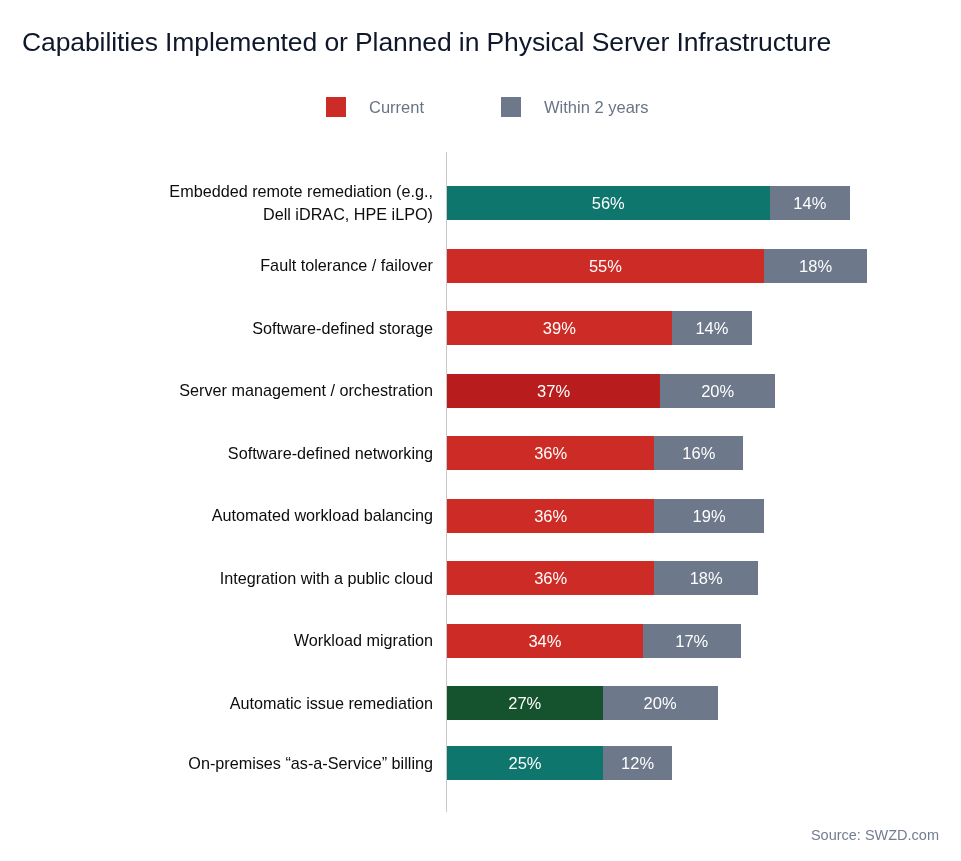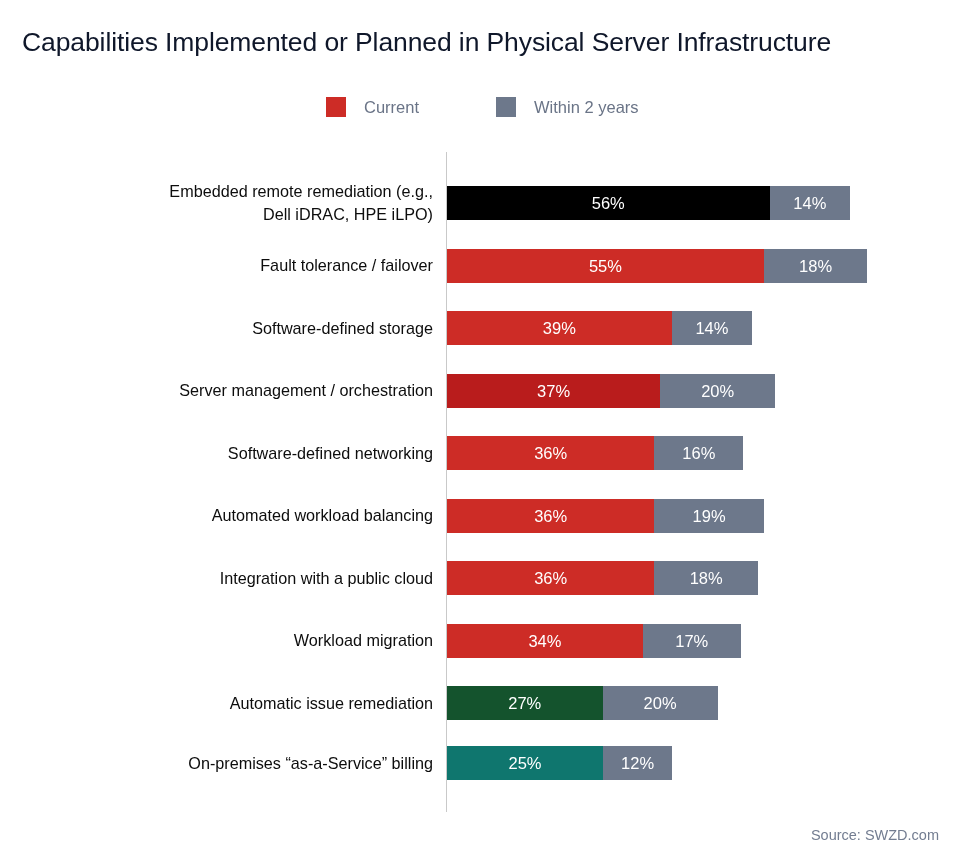--- a/index.html
+++ b/index.html
@@ -52,21 +52,21 @@
   }
   .legend-item + .legend-item {
     margin-left: 77px;
   }
   .legend-swatch {
     width: 20px;
     height: 20px;
     flex: 0 0 auto;
   }
   .legend-label {
-    margin-left: 18px;
+    margin-left: 23px;
     font-size: 16.5px;
     line-height: 20px;
     color: #6a7487;
     white-space: nowrap;
   }
 
   
   .plot {
     position: absolute;
     left: 0;
@@ -163,21 +163,21 @@
 
   <div class="plot">
     <div class="axis-line"></div>
     <div class="rows">
         <div class="row" style="top: 20px;">
           <div class="row-label">
             <span>Embedded remote remediation (e.g.,</span>
             <span>Dell iDRAC, HPE iLPO)</span>
           </div>
           <div class="bar-track">
-            <div class="seg current" style="width: 322.56px; background: #000000;">56%</div>
+            <div class="seg current" style="width: 322.56px; background: #0f766e;">56%</div>
             <div class="seg future" style="width: 80.64px; background: rgb(109, 120, 139);">14%</div>
           </div>
         </div>
         <div class="row" style="top: 82.5px;">
           <div class="row-label">
             <span>Fault tolerance / failover</span>
           </div>
           <div class="bar-track">
             <div class="seg current" style="width: 316.8px; background: rgb(205, 44, 38);">55%</div>
             <div class="seg future" style="width: 103.68px; background: rgb(109, 120, 139);">18%</div>

